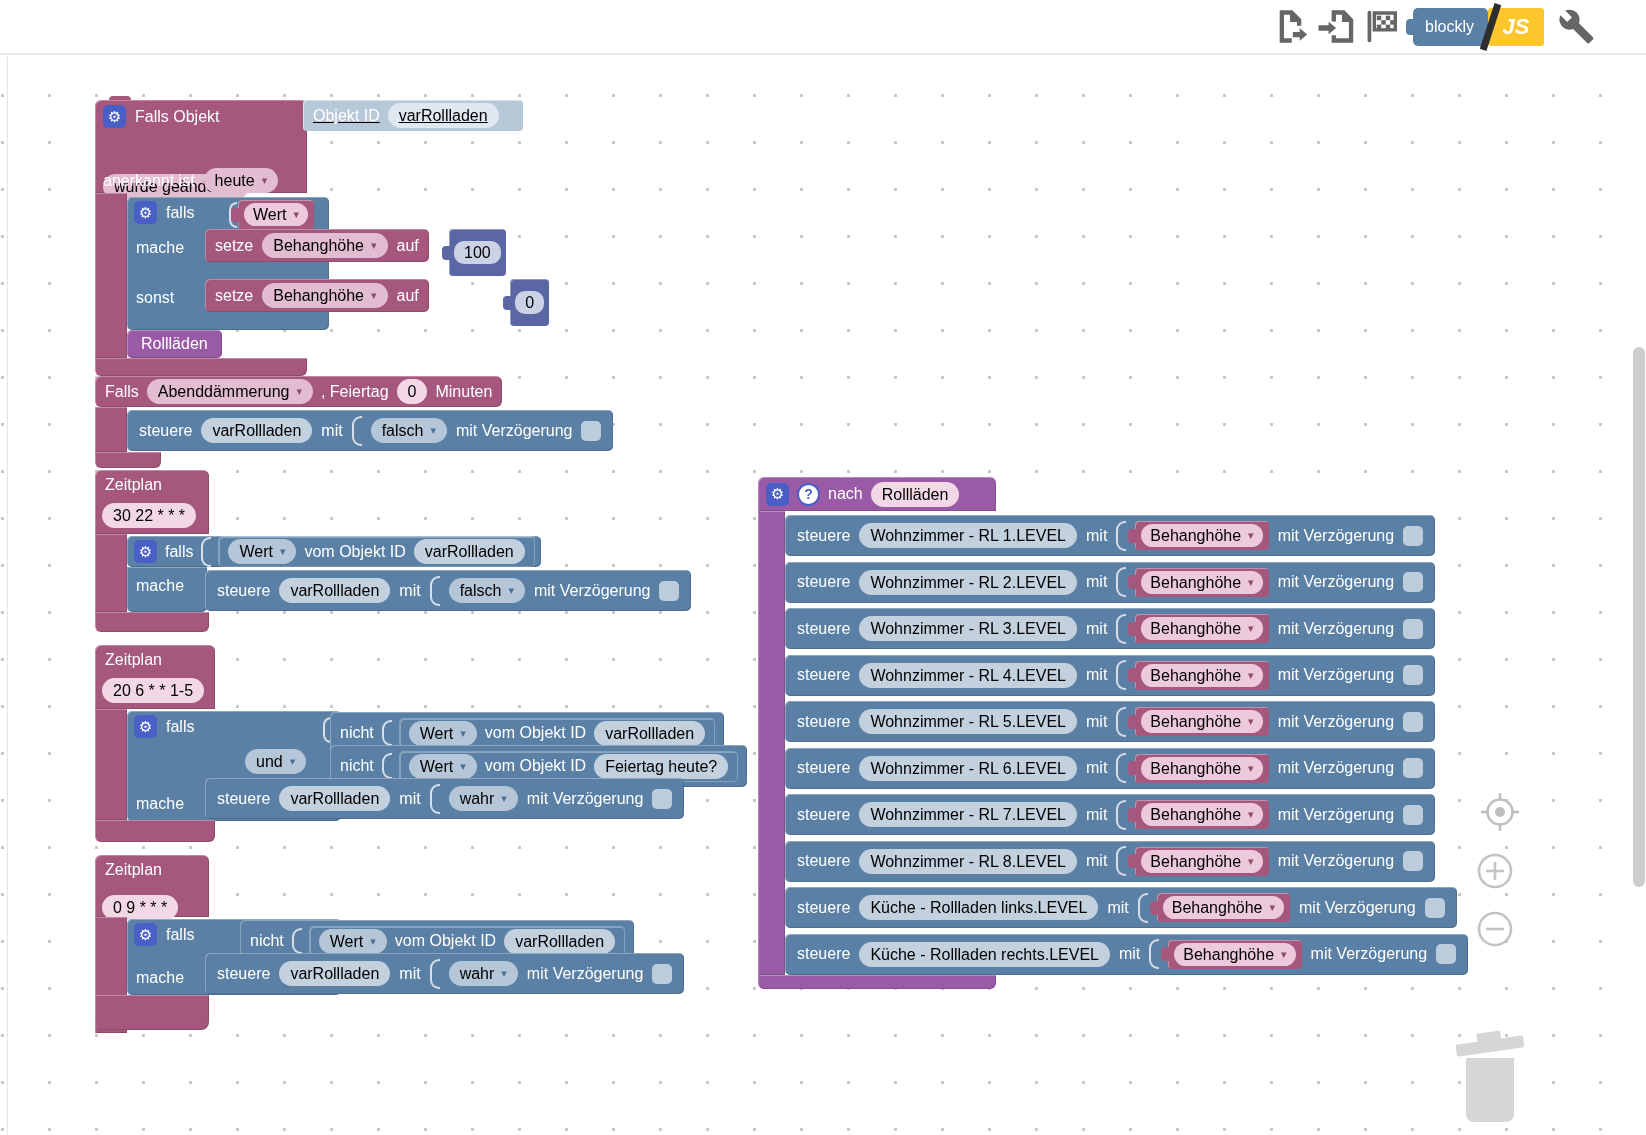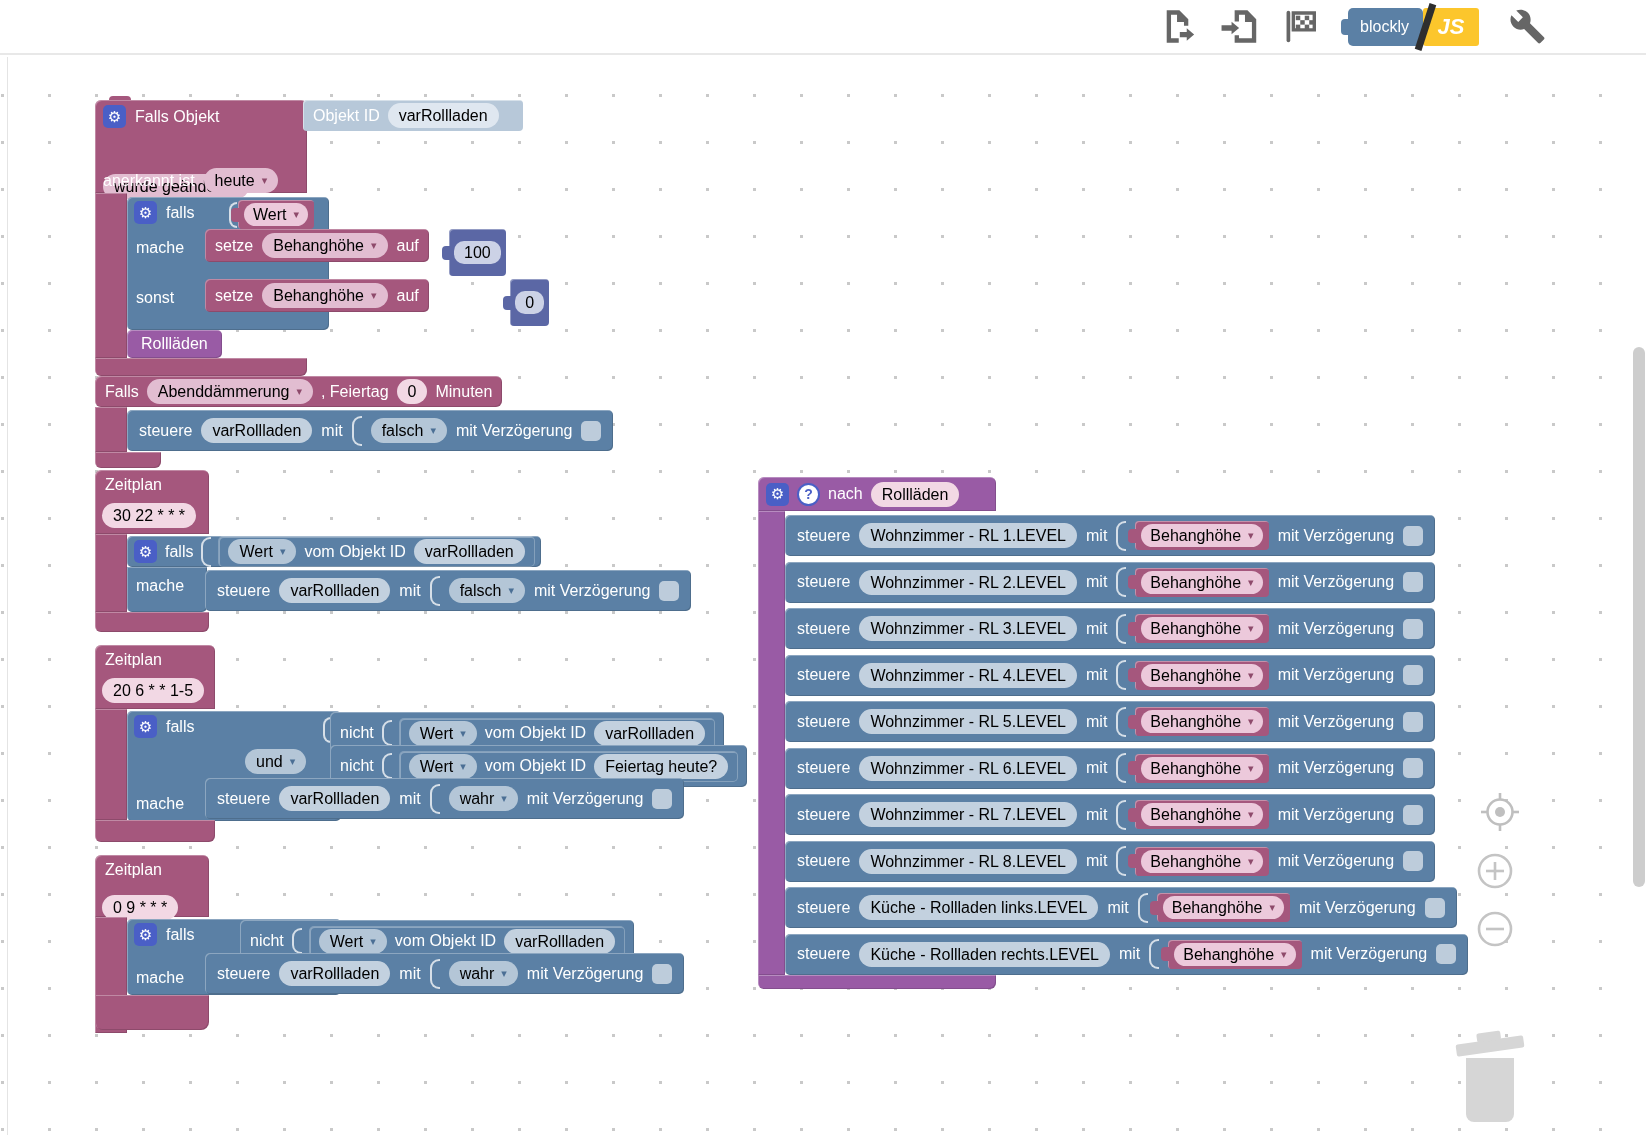--- a/index.html
+++ b/index.html
@@ -2,39 +2,39 @@
 <html><head>
 <meta charset="utf-8">
 <style>
   html,body{margin:0;padding:0;background:#fff;}
   .screen{position:relative;width:1646px;height:1135px;overflow:hidden;background:#fff;
           font-family:"Liberation Sans",sans-serif;font-size:16px;}
   .abs{position:absolute;box-sizing:border-box;}
   
   .topbar{position:absolute;left:0;top:0;width:1646px;height:55px;background:#fff;
           border-bottom:2px solid #e8e8e8;display:flex;align-items:center;justify-content:flex-end;
-          gap:24px;padding-right:100px;box-sizing:border-box;}
+          gap:8px;padding-right:51px;box-sizing:border-box;}
   .tbicon{width:37px;height:37px;cursor:pointer;flex:none;}
   .logo{position:relative;display:flex;height:38px;cursor:pointer;flex:none;margin:0 6px;}
   .logo-b{position:relative;background:#5b80a5;color:#fff;border-radius:5px;display:flex;align-items:center;
           padding:0 14px 0 12px;font-size:16px;}
   .logo-b::before{content:"";position:absolute;left:-7px;top:11px;width:8px;height:16px;background:#5b80a5;border-radius:4px 0 0 4px;}
   .logo-j{background:#fcc62c;color:#fff;border-radius:3px;display:flex;align-items:center;justify-content:center;
           width:56px;font-size:22px;font-weight:bold;font-style:italic;}
   .logo-slash{position:absolute;left:74px;top:-5px;width:7px;height:48px;background:#2e2e2e;transform:rotate(18deg);z-index:2;}
   
   .workspace{position:absolute;left:0;top:57px;width:1646px;height:1078px;background:#fff;
      background-image:radial-gradient(circle,#c9c9c9 1.6px,transparent 2px);
      background-size:47px 47px;background-position:26px 15px;}
   .vline{position:absolute;left:7px;top:0;width:1px;height:1078px;background:#e4e4e4;}
   
   .bpink{background:#a5577d;box-shadow:inset 1px 1px 0 rgba(255,255,255,.30), inset -1px -1px 0 rgba(0,0,0,.14);border-radius:5px;}
   .bblue{background:#5b80a5;box-shadow:inset 1px 1px 0 rgba(255,255,255,.30), inset -1px -1px 0 rgba(0,0,0,.14);border-radius:5px;}
   .bpurple{background:#995ba5;box-shadow:inset 1px 1px 0 rgba(255,255,255,.30), inset -1px -1px 0 rgba(0,0,0,.14);border-radius:5px;}
-  .bshadow{background:#b7c8d9;box-shadow:inset 1px 1px 0 rgba(255,255,255,.45);border-radius:4px;}
+  .bshadow{background:#b7c8d9;box-shadow:inset 1px 1px 0 rgba(255,255,255,.45);border-radius:4px;text-decoration:underline;}
   .norad{border-radius:0;}
   .row{display:flex;align-items:center;gap:9px;white-space:nowrap;}
   .stmt{height:41px;display:flex;align-items:center;gap:9px;padding:0 12px;white-space:nowrap;}
   .h30{height:42px;}
   .lbl{color:#fff;}
   .field{display:inline-flex;align-items:center;background:#e2bdd1;color:#000;border-radius:13px;
          padding:2px 11px;line-height:21px;white-space:nowrap;}
   .fp-light{background:#f2d8e4;}
   .fpk{background:#ecc9db;}
   .fb{background:#c3d1df;}

